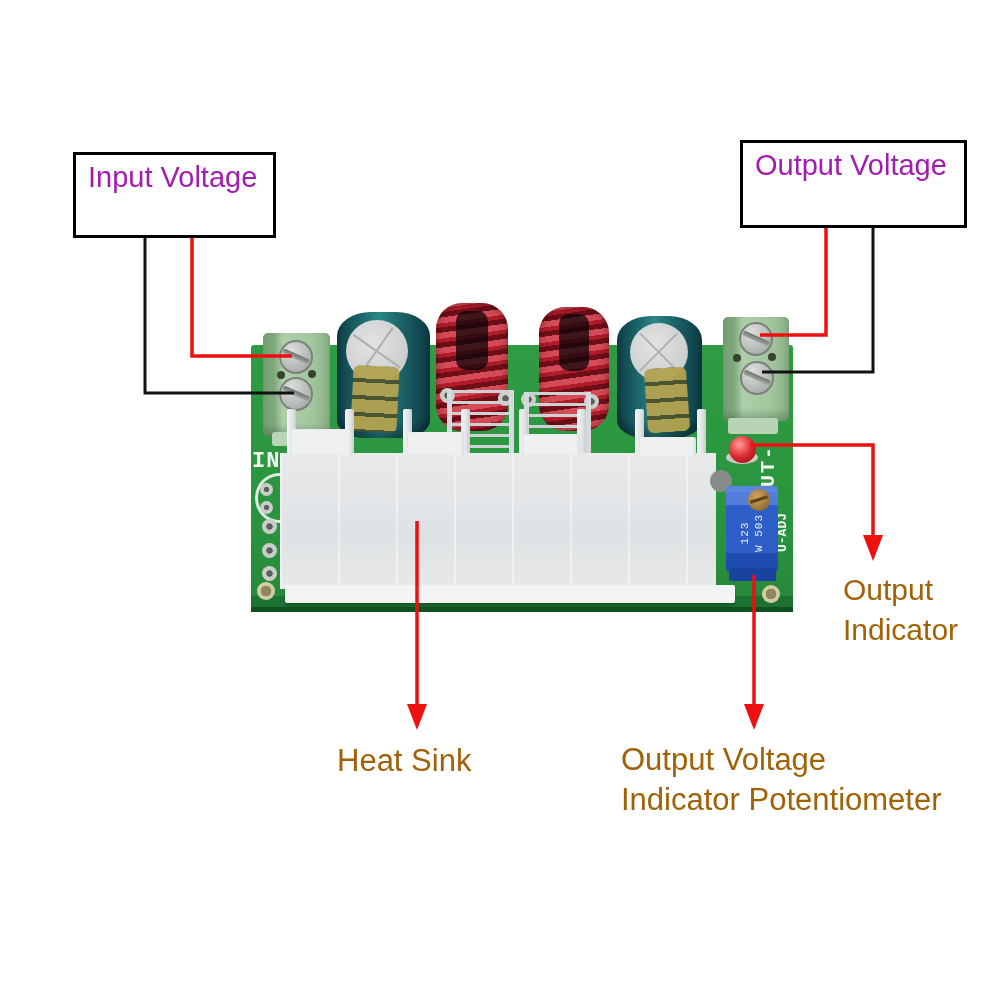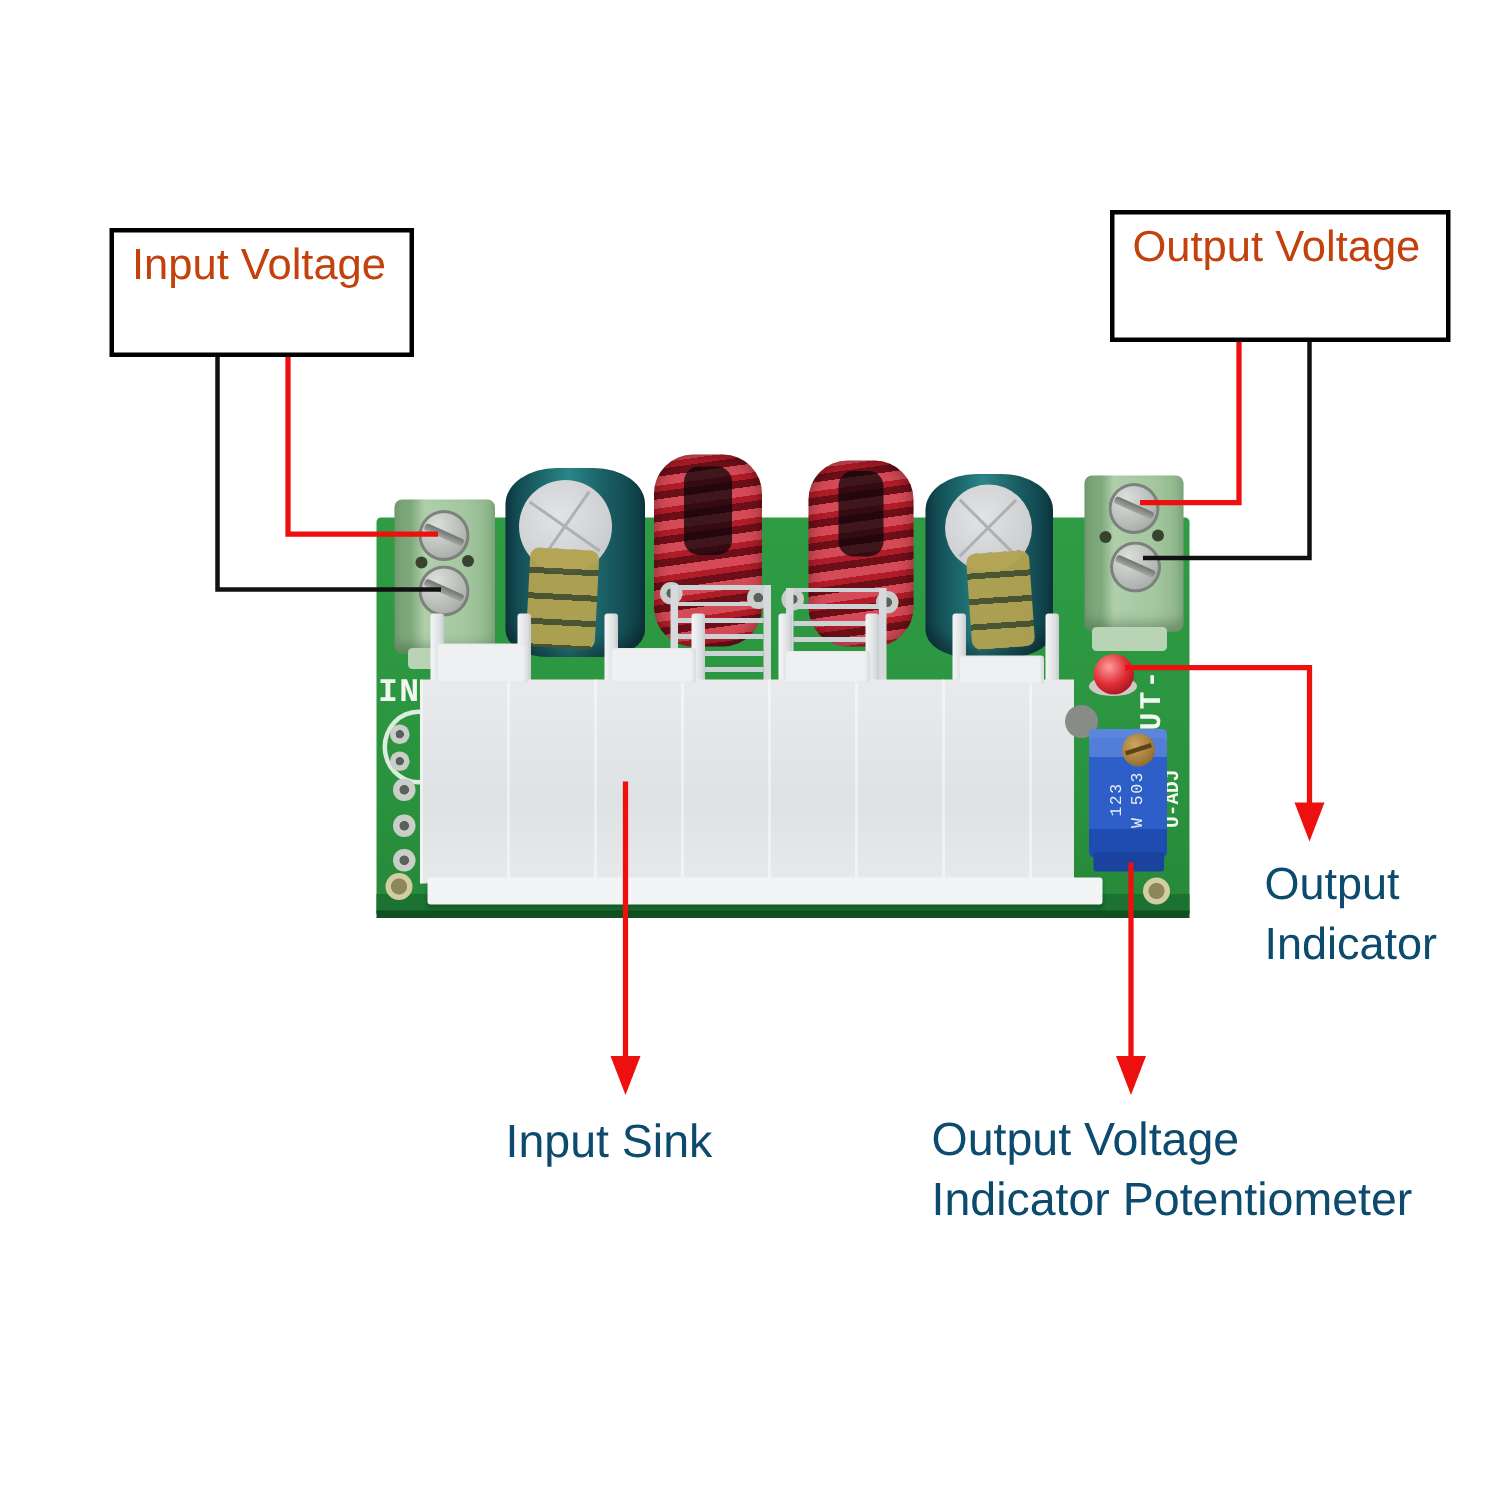--- a/index.html
+++ b/index.html
@@ -1,23 +1,23 @@
 <!DOCTYPE html>
 <html><head>
 <meta charset="utf-8">
 <style>
   html,body{margin:0;padding:0;background:#fff;}
   .canvas{position:relative;width:1000px;height:1000px;background:#ffffff;overflow:hidden;
           font-family:"Liberation Sans",sans-serif;}
   .abs{position:absolute;}
 
   
-  .callout-box{position:absolute;border:3px solid #000;background:#fff;color:#c2410c;
+  .callout-box{position:absolute;border:3px solid #000;background:#fff;color:#a21caf;
                font-size:29px;line-height:39px;padding:3px 0 0 12px;box-sizing:border-box;}
-  .blue-label{position:absolute;color:#0c4a6e;font-size:31px;line-height:40px;white-space:nowrap;}
+  .blue-label{position:absolute;color:#a16207;font-size:31px;line-height:40px;white-space:nowrap;}
 
   
   .pcb{position:absolute;left:251px;top:345px;width:542px;height:266px;
        background:linear-gradient(180deg,#2f9c44 0%,#2a923e 70%,#27873a 100%);
        border-radius:3px;}
   .pcb-side{position:absolute;left:251px;top:596px;width:542px;height:13px;background:#1b7231;}
   .pcb-edge{position:absolute;left:251px;top:607px;width:542px;height:5px;background:#0f4f20;}
 
   .silk{position:absolute;color:#f2f7f2;font-family:"Liberation Mono",monospace;font-weight:700;}
   .vtext{transform:rotate(-90deg);}
@@ -199,20 +199,20 @@
 
   <div class="callout-box" style="left:740px;top:140px;width:227px;height:88px;">
     <div>Output Voltage</div>
   </div>
 
   <div class="blue-label" style="left:843px;top:570px;font-size:30px;">
     <div>Output</div>
     <div>Indicator</div>
   </div>
 
-  <div class="blue-label" style="left:337px;top:741px;">Input Sink</div>
+  <div class="blue-label" style="left:337px;top:741px;">Heat Sink</div>
 
   <div class="blue-label" style="left:621px;top:740px;">
     <div>Output Voltage</div>
     <div>Indicator Potentiometer</div>
   </div>
 
 </div>
 
 </body></html>

